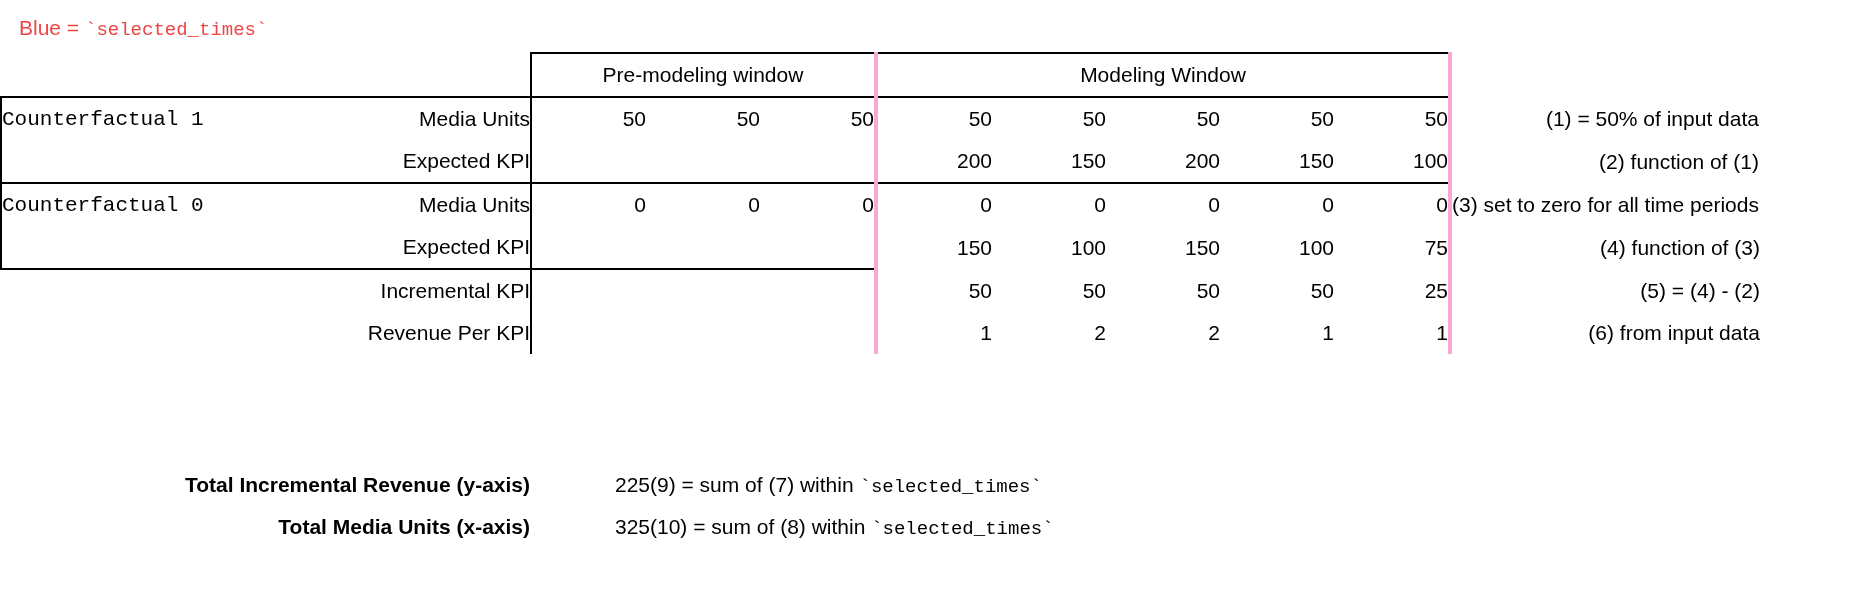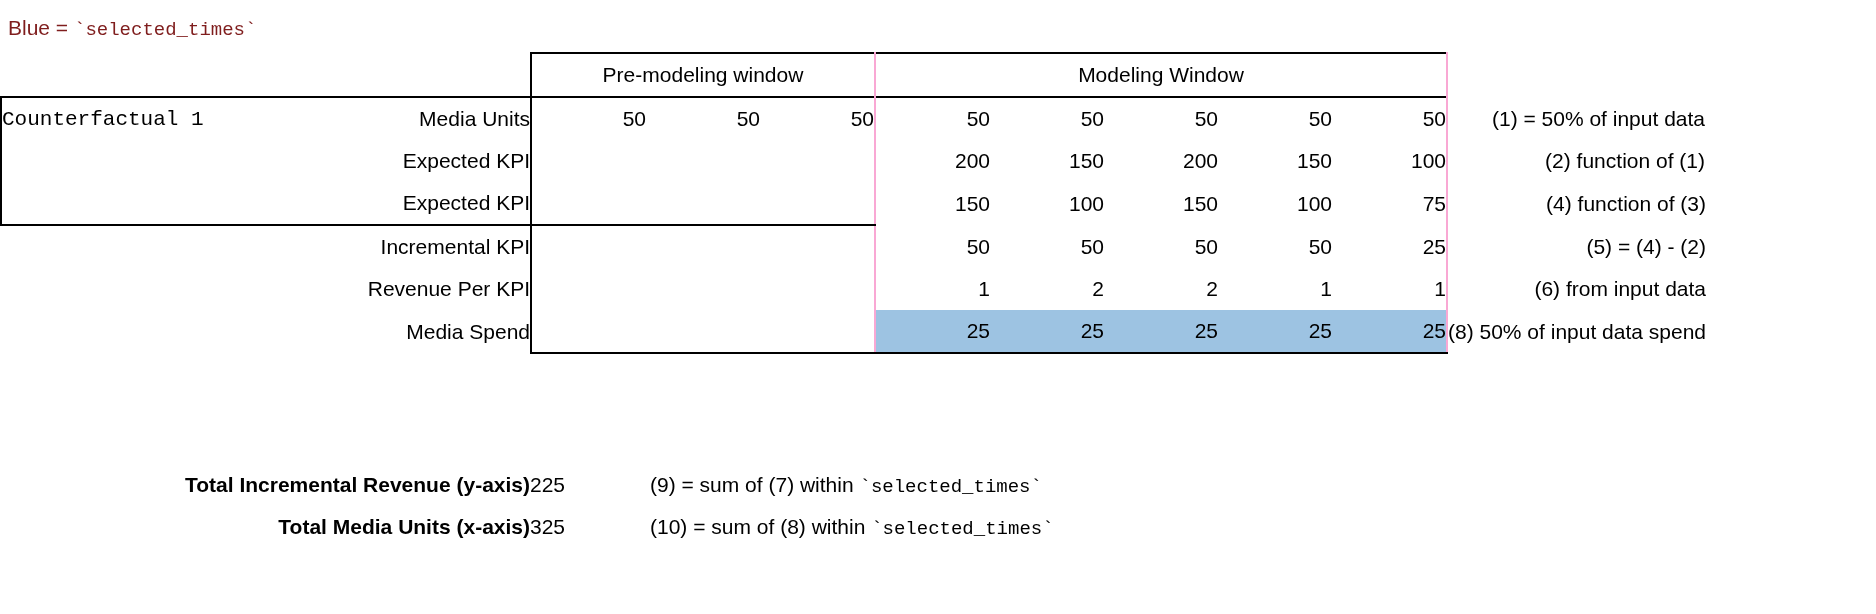--- a/index.html
+++ b/index.html
@@ -10,24 +10,24 @@
   body {
     width: 1876px;
     height: 614px;
     font-family: "Liberation Sans", sans-serif;
     color: #000000;
     position: relative;
     overflow: hidden;
   }
   .legend {
     position: absolute;
-    left: 8px;
+    left: 19px;
     top: 16px;
     font-size: 21px;
-    color: #7f1d1d;
+    color: #ef4444;
     white-space: nowrap;
   }
   .legend .mono {
     font-family: "Liberation Mono", monospace;
     font-size: 19px;
   }
   
   .diagram {
     position: absolute;
     left: 0;
@@ -76,21 +76,21 @@
     padding-left: 10px;
     white-space: nowrap;
   }
   .note-b { font-weight: bold; }
   .blue { background: #9dc3e2; }
 
   
   .bt { border-top: 2px solid #000; }
   .bb { border-bottom: 2px solid #000; }
   .bl { border-left: 2px solid #000; }
-  .br { border-right: 2px solid #f9a8d4; margin-top: 40px; }
+  .br { border-right: 4px solid #f9a8d4; margin-top: 40px; }
 
   
   .totals {
     position: absolute;
     left: 0;
     top: 470px;
     font-size: 21px;
   }
   .totals table {
     border-collapse: collapse;
@@ -100,21 +100,21 @@
     height: 30px;
     vertical-align: middle;
   }
   .t-label {
     text-align: right;
     font-weight: bold;
     width: 530px;
     white-space: nowrap;
   }
   .t-value {
-    text-align: left;
+    text-align: right;
     padding-left: 36px;
     width: 120px;
   }
   .t-note {
     text-align: left;
     white-space: nowrap;
   }
   .mono-s { font-family: "Liberation Mono", monospace; font-size: 19px; }
 </style>
 </head>
@@ -172,20 +172,33 @@
         <td class="num"></td>
         <td class="num br"></td>
         <td class="num">200</td>
         <td class="num">150</td>
         <td class="num">200</td>
         <td class="num">150</td>
         <td class="num br">100</td>
         <td class="note">(2) function of (1)</td>
       </tr>
 
+      <tr>
+        <td class="rowhead bt bl">Counterfactual 0</td>
+        <td class="lbl bt">Media Units</td>
+        <td class="num bt bl">0</td>
+        <td class="num bt">0</td>
+        <td class="num bt br">0</td>
+        <td class="num bt">0</td>
+        <td class="num bt">0</td>
+        <td class="num bt">0</td>
+        <td class="num bt">0</td>
+        <td class="num bt br">0</td>
+        <td class="note note-b">(3) set to zero for all time periods</td>
+      </tr>
 
       <tr>
         <td class="rowhead bl bb"></td>
         <td class="lbl bb">Expected KPI</td>
         <td class="num bl bb"></td>
         <td class="num bb"></td>
         <td class="num br bb"></td>
         <td class="num">150</td>
         <td class="num">100</td>
         <td class="num">150</td>
@@ -216,33 +229,20 @@
         <td class="num br"></td>
         <td class="num">1</td>
         <td class="num">2</td>
         <td class="num">2</td>
         <td class="num">1</td>
         <td class="num br">1</td>
         <td class="note">(6) from input data</td>
       </tr>
 
 
-      <tr>
-        <td></td>
-        <td class="lbl">Media Spend</td>
-        <td class="num bl bb"></td>
-        <td class="num bb"></td>
-        <td class="num br bb"></td>
-        <td class="num blue bb">25</td>
-        <td class="num blue bb">25</td>
-        <td class="num blue bb">25</td>
-        <td class="num blue bb">25</td>
-        <td class="num blue br bb">25</td>
-        <td class="note">(8) 50% of input data spend</td>
-      </tr>
     </tbody>
   </table>
 </div>
 
 <div class="totals">
   <table>
     <tbody>
       <tr>
         <td class="t-label">Total Incremental Revenue (y-axis)</td>
         <td class="t-value">225</td>

